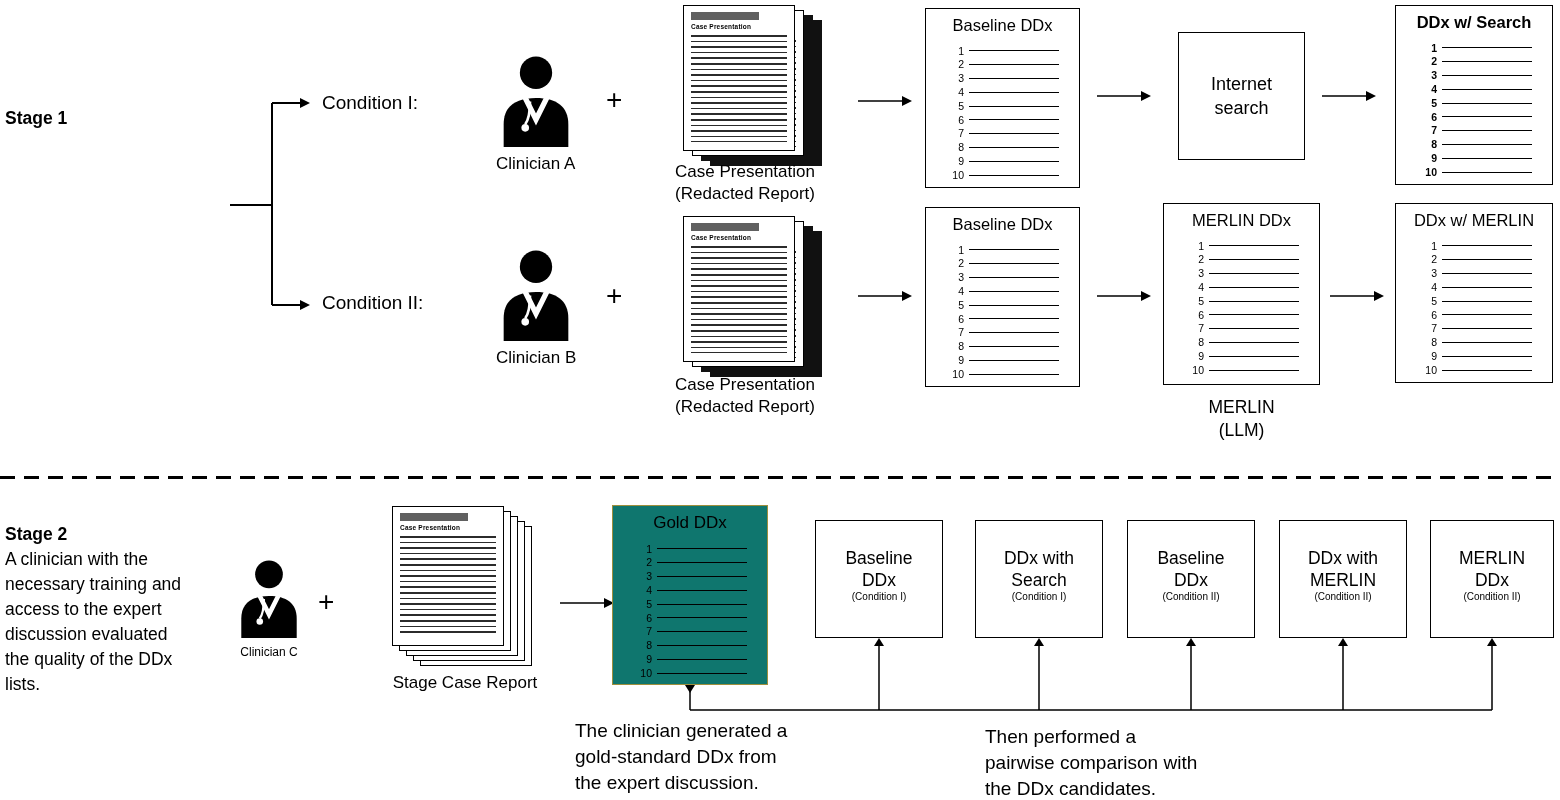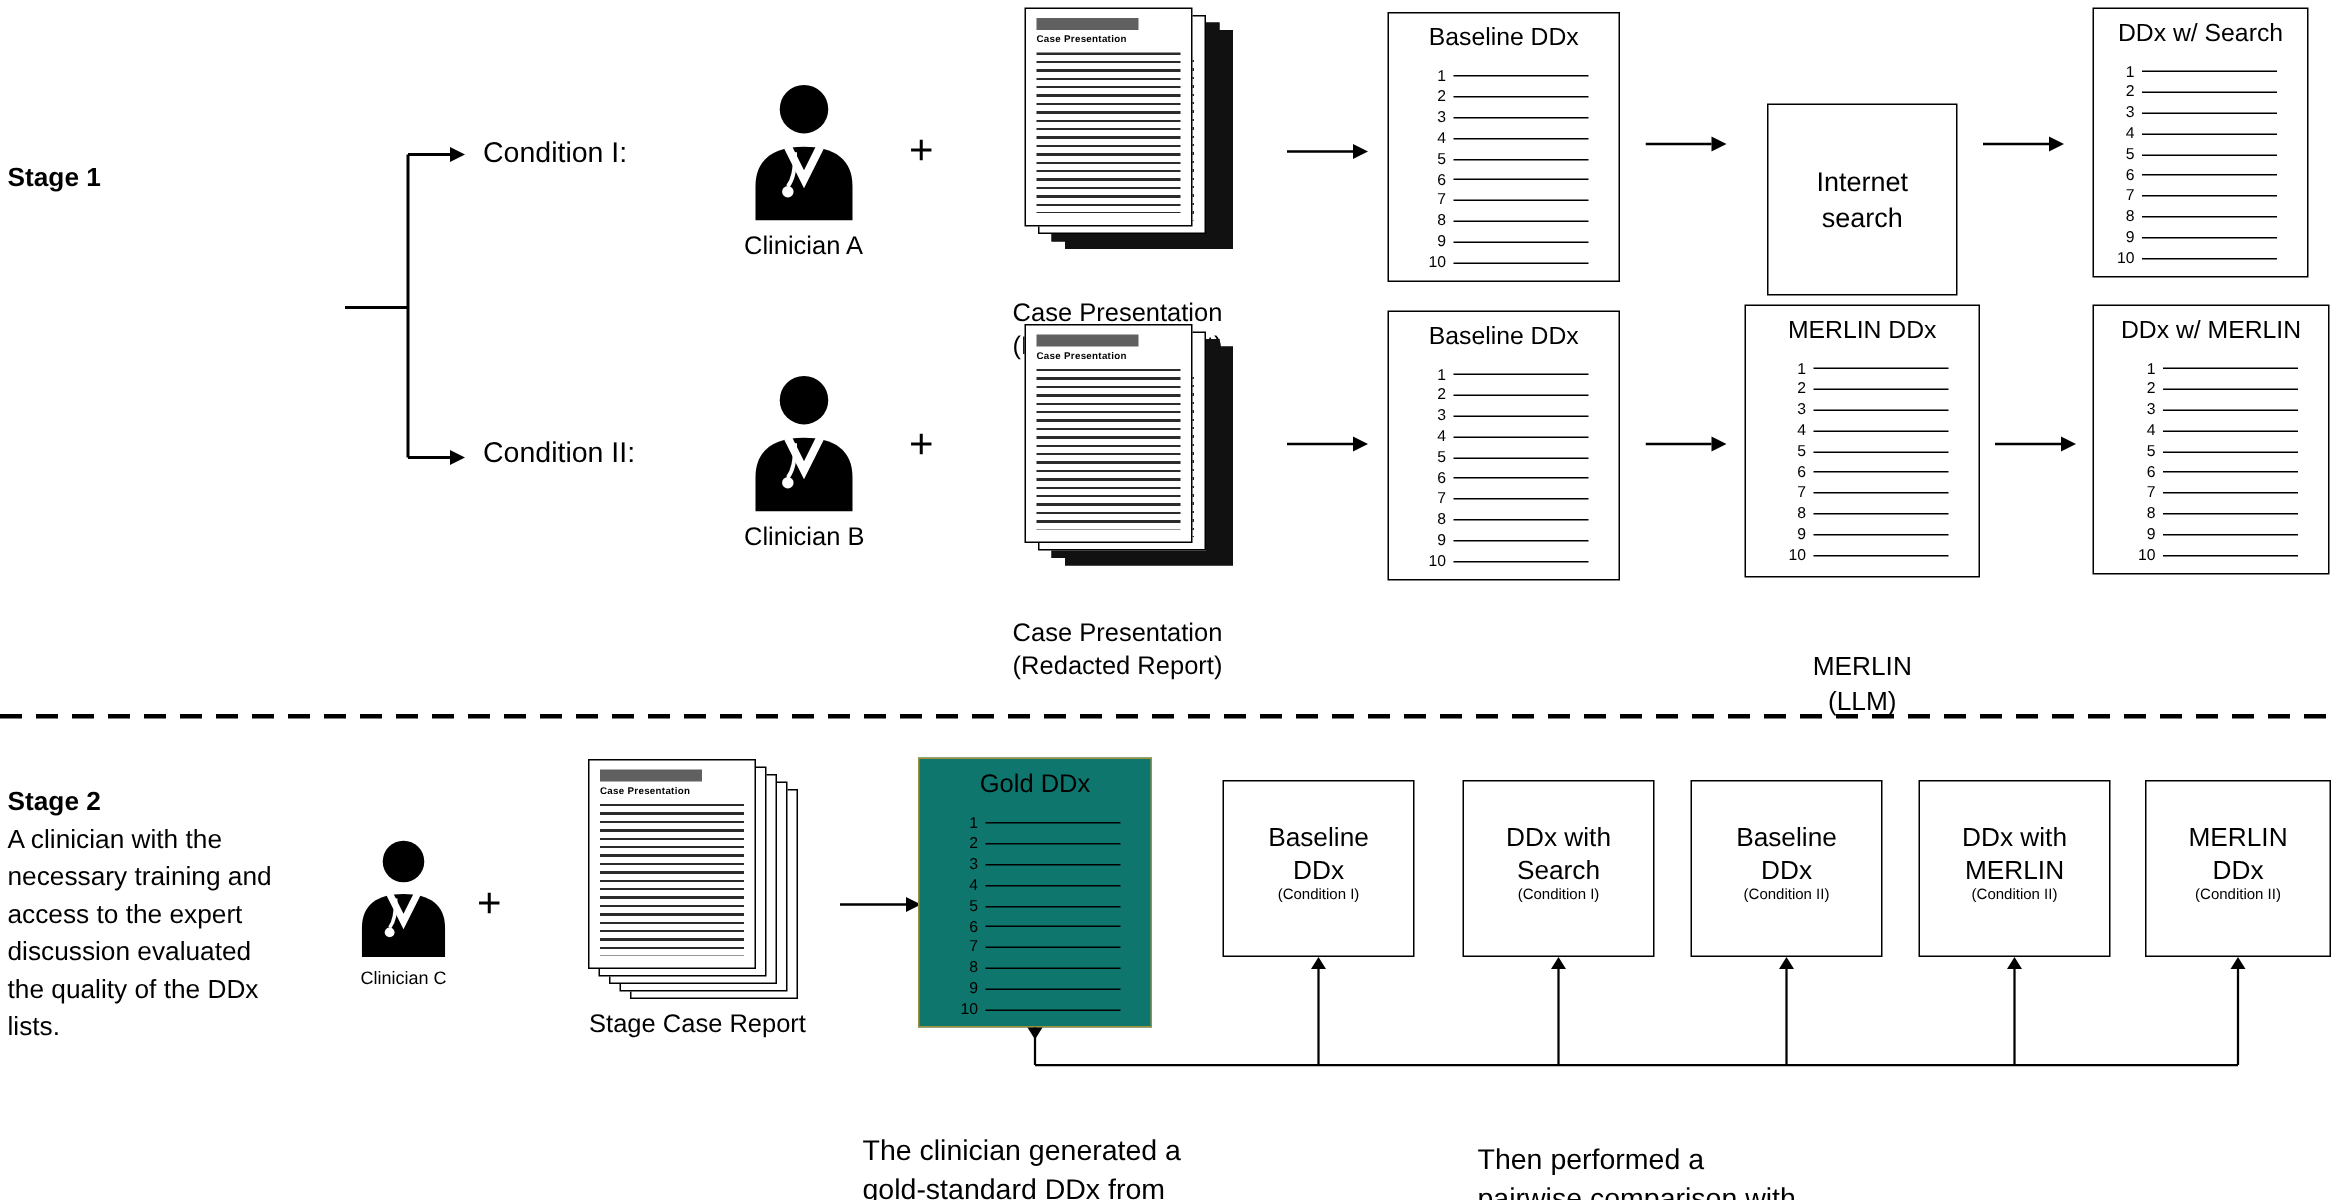--- a/index.html
+++ b/index.html
@@ -1,20 +1,20 @@
 <!DOCTYPE html>
 <html><head>
 <meta charset="utf-8">
 <style>
   * { box-sizing: border-box; margin: 0; padding: 0; }
   html, body { background: #fff; }
   body { font-family: "Liberation Sans", sans-serif; color: #000; }
   .canvas { position: relative; width: 1560px; height: 800px; background: #fff; overflow: hidden; }
   .abs { position: absolute; }
-  .pre { white-space: pre-line; margin-top: 37px; }
+  .pre { white-space: pre-line; }
 
   .stage-text { font-size: 17.5px; line-height: 25px; }
   .stage-heading { font-weight: bold; display: block; }
   .cond-label { font-size: 19px; }
   .plus { font-size: 28px; font-weight: 400; }
 
   .clin { display: flex; flex-direction: column; align-items: center; }
   .clin svg { display: block; }
   .clin-label { font-size: 17px; margin-top: 7px; white-space: nowrap; }
 
@@ -151,21 +151,21 @@
   </svg>
 
   <div class="plain-box pre" style="left:1178px; top:32px; width:127px; height:128px;">Internet
 search</div>
 
   <svg class="abs" style="left:1322px; top:89px;" width="54" height="14">
     <line x1="0" y1="7" x2="44" y2="7" stroke="#000" stroke-width="1.6"></line>
       <polygon points="44,2 54,7 44,12" fill="#000"></polygon>
   </svg>
 
-  <div class="ddx-box" style="left:1395px; top:5px; width:144px; height:180px;">
+  <div class="ddx-box" style="left:1395px; top:5px; width:158px; height:180px;font-weight:bold;">
     <div class="ddx-title">DDx w/ Search</div>
     <div class="ddx-list">
         <div class="ddx-row">
           <span class="ddx-num">1</span>
           <span class="ddx-line"></span>
         </div>
         <div class="ddx-row">
           <span class="ddx-num">2</span>
           <span class="ddx-line"></span>
         </div>

